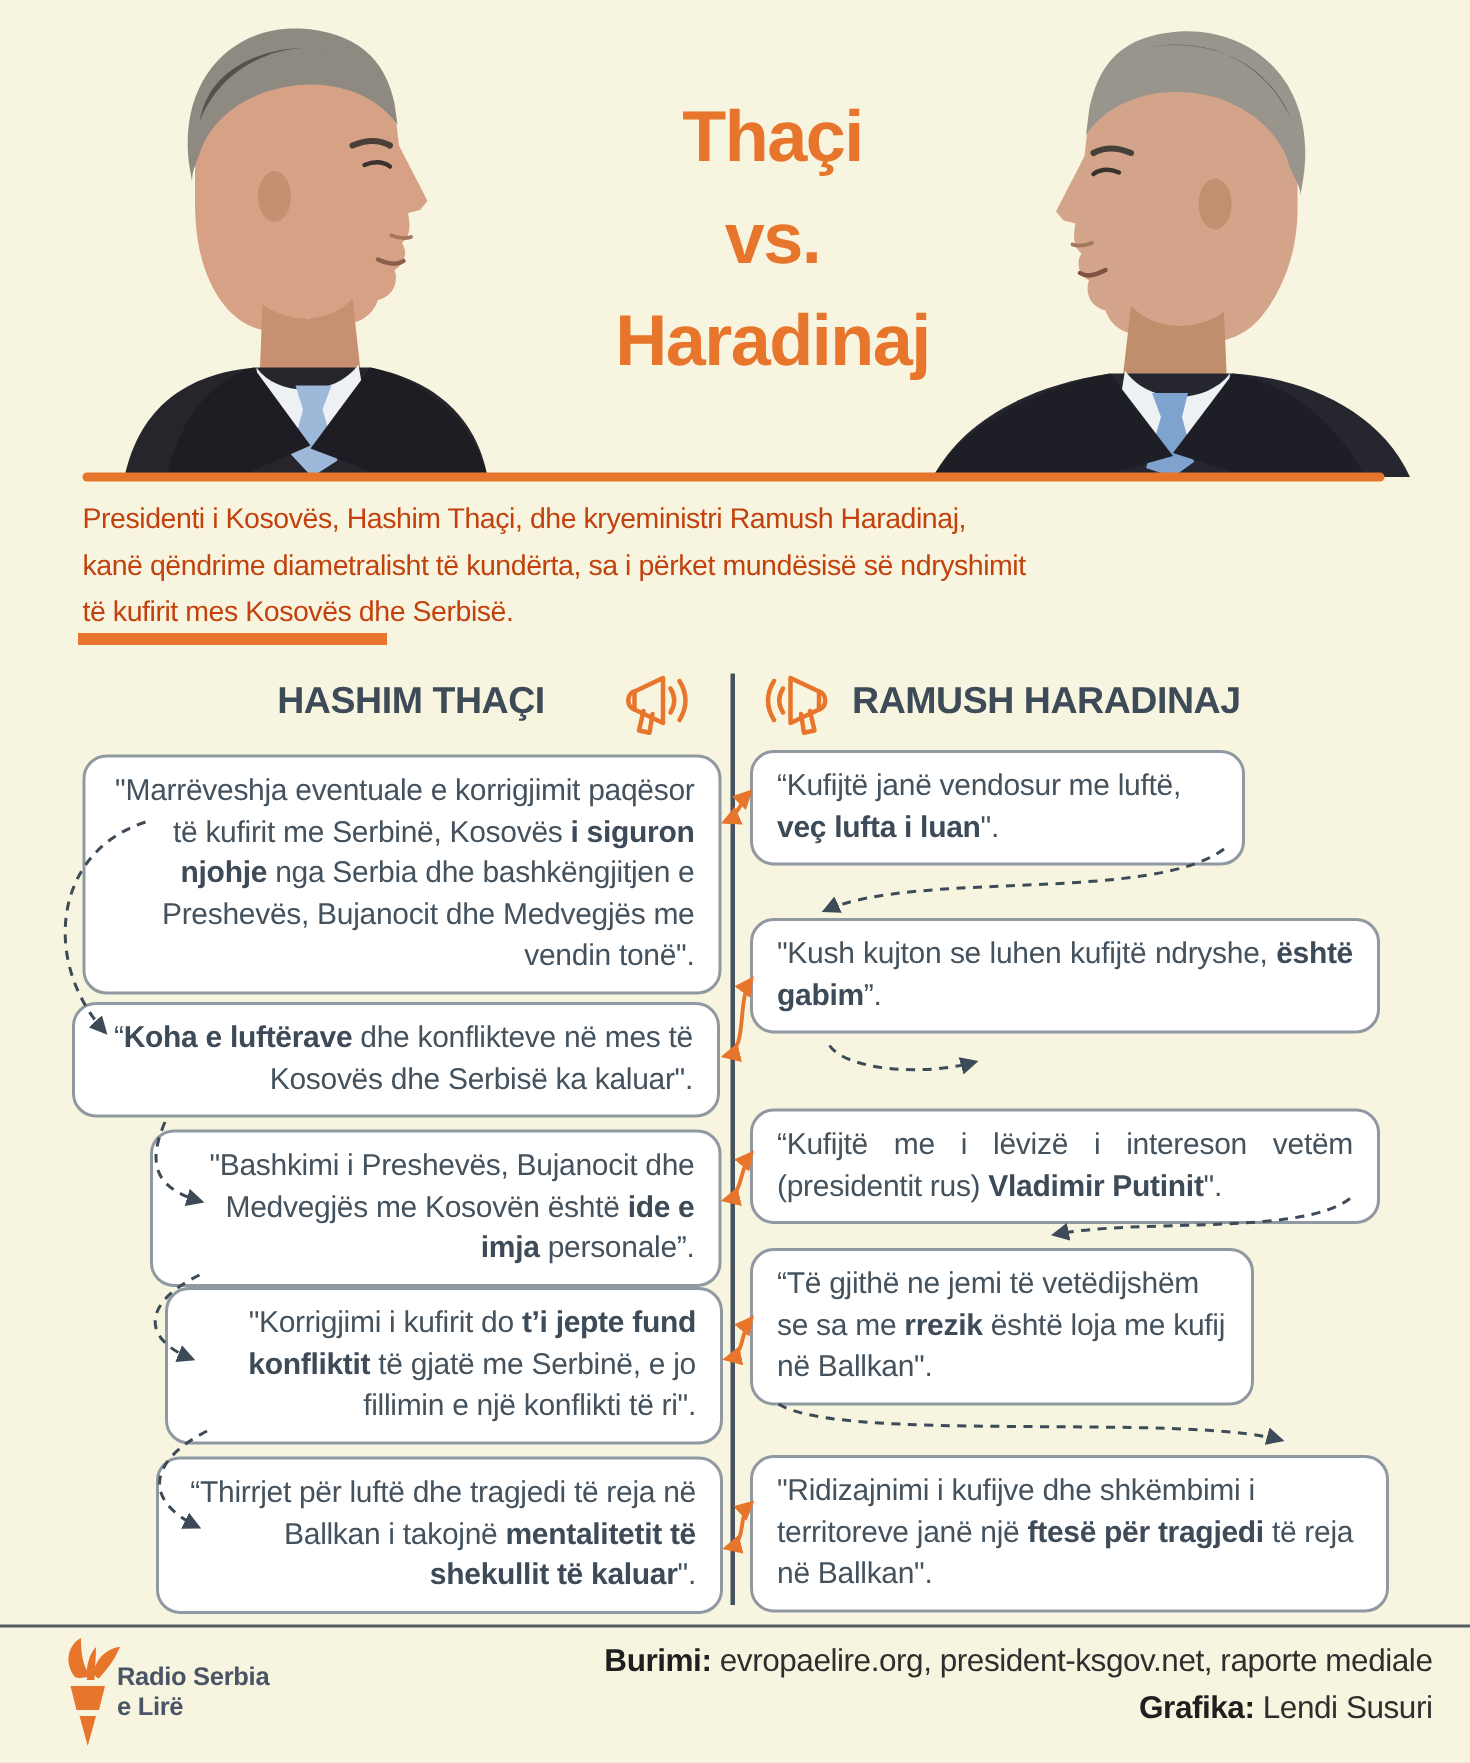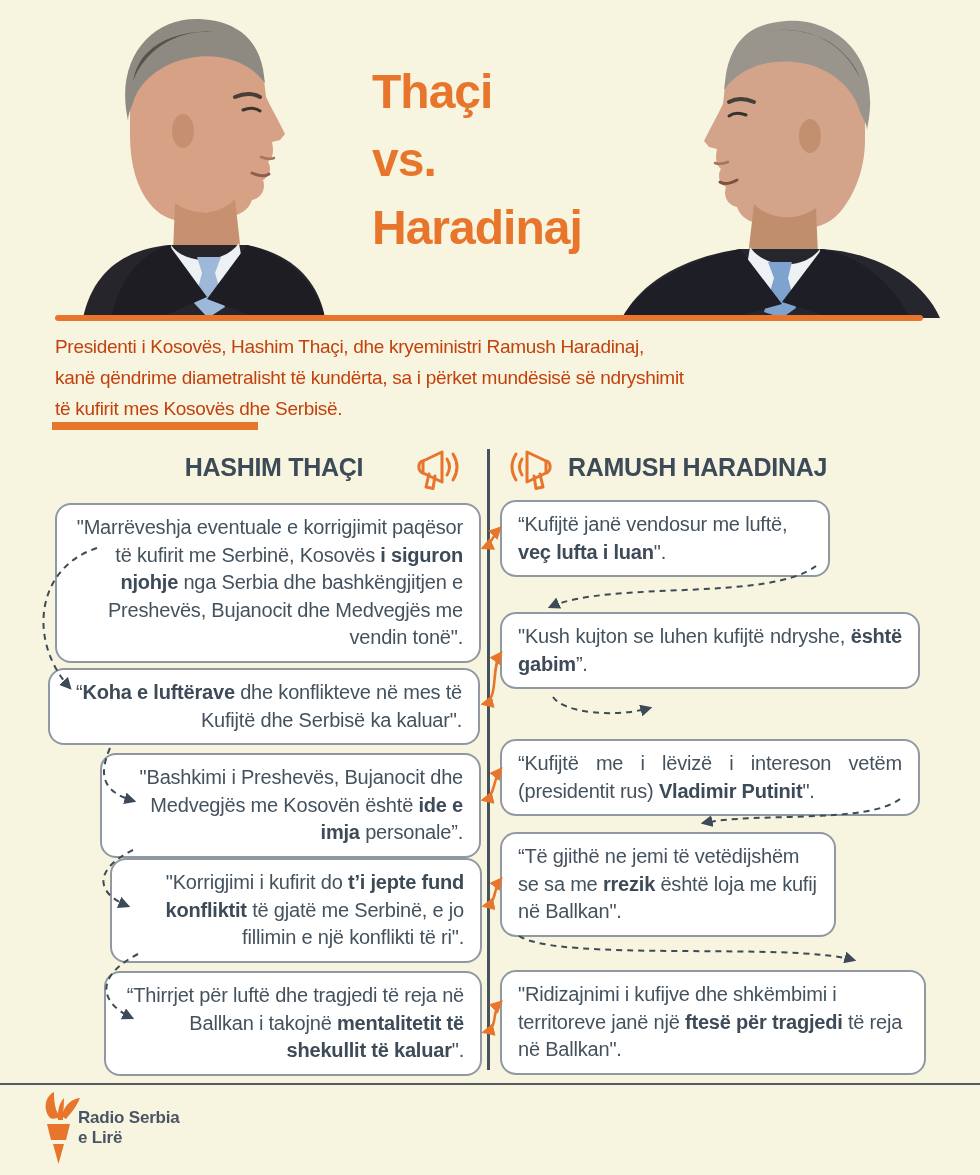--- a/index.html
+++ b/index.html
@@ -6,21 +6,21 @@
   .page{
     position:relative;width:980px;height:1175px;margin:0 auto;
     background:#f7f5e0;overflow:hidden;
     font-family:"Liberation Sans","DejaVu Sans",sans-serif;
     color:#44525e;
   }
   
   .portrait{position:absolute;}
   .vs-title{
     position:absolute;left:372px;top:58px;width:286px;
-    text-align:left;font-weight:bold;font-size:48px;line-height:68px;
+    text-align:center;font-weight:bold;font-size:48px;line-height:68px;
     color:#e8752c;letter-spacing:-1px;
   }
   .orange-rule{position:absolute;left:55px;top:315px;width:868px;height:6px;background:#e8752c;border-radius:3px;}
   .intro{
     position:absolute;left:55px;top:331px;width:885px;
     font-size:19px;line-height:31px;letter-spacing:-0.3px;color:#c2410c;
     white-space:pre-line;
   }
   .orange-underline{position:absolute;left:52px;top:422px;width:206px;height:8px;background:#e8752c;}
   
@@ -141,21 +141,21 @@
       <path d="M10 17 C5 18 4 27 10 29"></path>
       <path d="M16 30 L13 43 L20 44.5 L22 32"></path>
       <path d="M34 15 q5 8 0 16"></path>
       <path d="M40 10 q8 13 0 26"></path>
     </g>
   </svg>
 
   <div class="divider"></div>
 
   <div class="bubble r-align" id="qL1"><span>"Marrëveshja eventuale e korrigjimit paqësor të kufirit me Serbinë, Kosovës </span><b>i siguron njohje</b><span> nga Serbia dhe bashkëngjitjen e Preshevës, Bujanocit dhe Medvegjës me vendin tonë".</span></div>
-  <div class="bubble r-align" id="qL2"><span>“</span><b>Koha e luftërave</b><span> dhe konflikteve në mes të Kufijtë dhe Serbisë ka kaluar".</span></div>
+  <div class="bubble r-align" id="qL2"><span>“</span><b>Koha e luftërave</b><span> dhe konflikteve në mes të Kosovës dhe Serbisë ka kaluar".</span></div>
   <div class="bubble r-align" id="qL3"><span>"Bashkimi i Preshevës, Bujanocit dhe Medvegjës me Kosovën është </span><b>ide e imja</b><span> personale”.</span></div>
   <div class="bubble r-align" id="qL4"><span>"Korrigjimi i kufirit do </span><b>t’i jepte fund konfliktit</b><span> të gjatë me Serbinë, e jo fillimin e një konflikti të ri".</span></div>
   <div class="bubble r-align" id="qL5"><span>“Thirrjet për luftë dhe tragjedi të reja në Ballkan i takojnë </span><b>mentalitetit të shekullit të kaluar</b><span>".</span></div>
 
   <div class="bubble" id="qR1"><span>“Kufijtë janë vendosur me luftë, </span><b>veç lufta i luan</b><span>".</span></div>
   <div class="bubble justify" id="qR2"><span>"Kush kujton se luhen kufijtë ndryshe, </span><b>është gabim</b><span>”.</span></div>
   <div class="bubble justify" id="qR3"><span>“Kufijtë me i lëvizë i intereson vetëm (presidentit rus) </span><b>Vladimir Putinit</b><span>".</span></div>
   <div class="bubble" id="qR4"><span>“Të gjithë ne jemi të vetëdijshëm se sa me </span><b>rrezik</b><span> është loja me kufij në Ballkan".</span></div>
   <div class="bubble" id="qR5"><span>"Ridizajnimi i kufijve dhe shkëmbimi i territoreve janë një </span><b>ftesë për tragjedi</b><span> të reja në Ballkan".</span></div>
 
@@ -198,14 +198,18 @@
       <path d="M28 28 C27 18 30 10 34 6 C34 14 33 22 33 28 Z"></path>
       <path d="M17 32 L40 32 L36 48 L21 48 Z"></path>
       <path d="M23 52 L34 52 L28.5 72 Z"></path>
     </g>
   </svg>
   <div class="logo-text">
     <div>Radio Serbia</div>
     <div>e Lirë</div>
   </div>
 
+  <div class="credits">
+    <div><b>Burimi:</b><span> evropaelire.org, president-ksgov.net, raporte mediale</span></div>
+    <div><b>Grafika:</b><span> Lendi Susuri</span></div>
+  </div>
 
 </div>
 
 </body></html>

